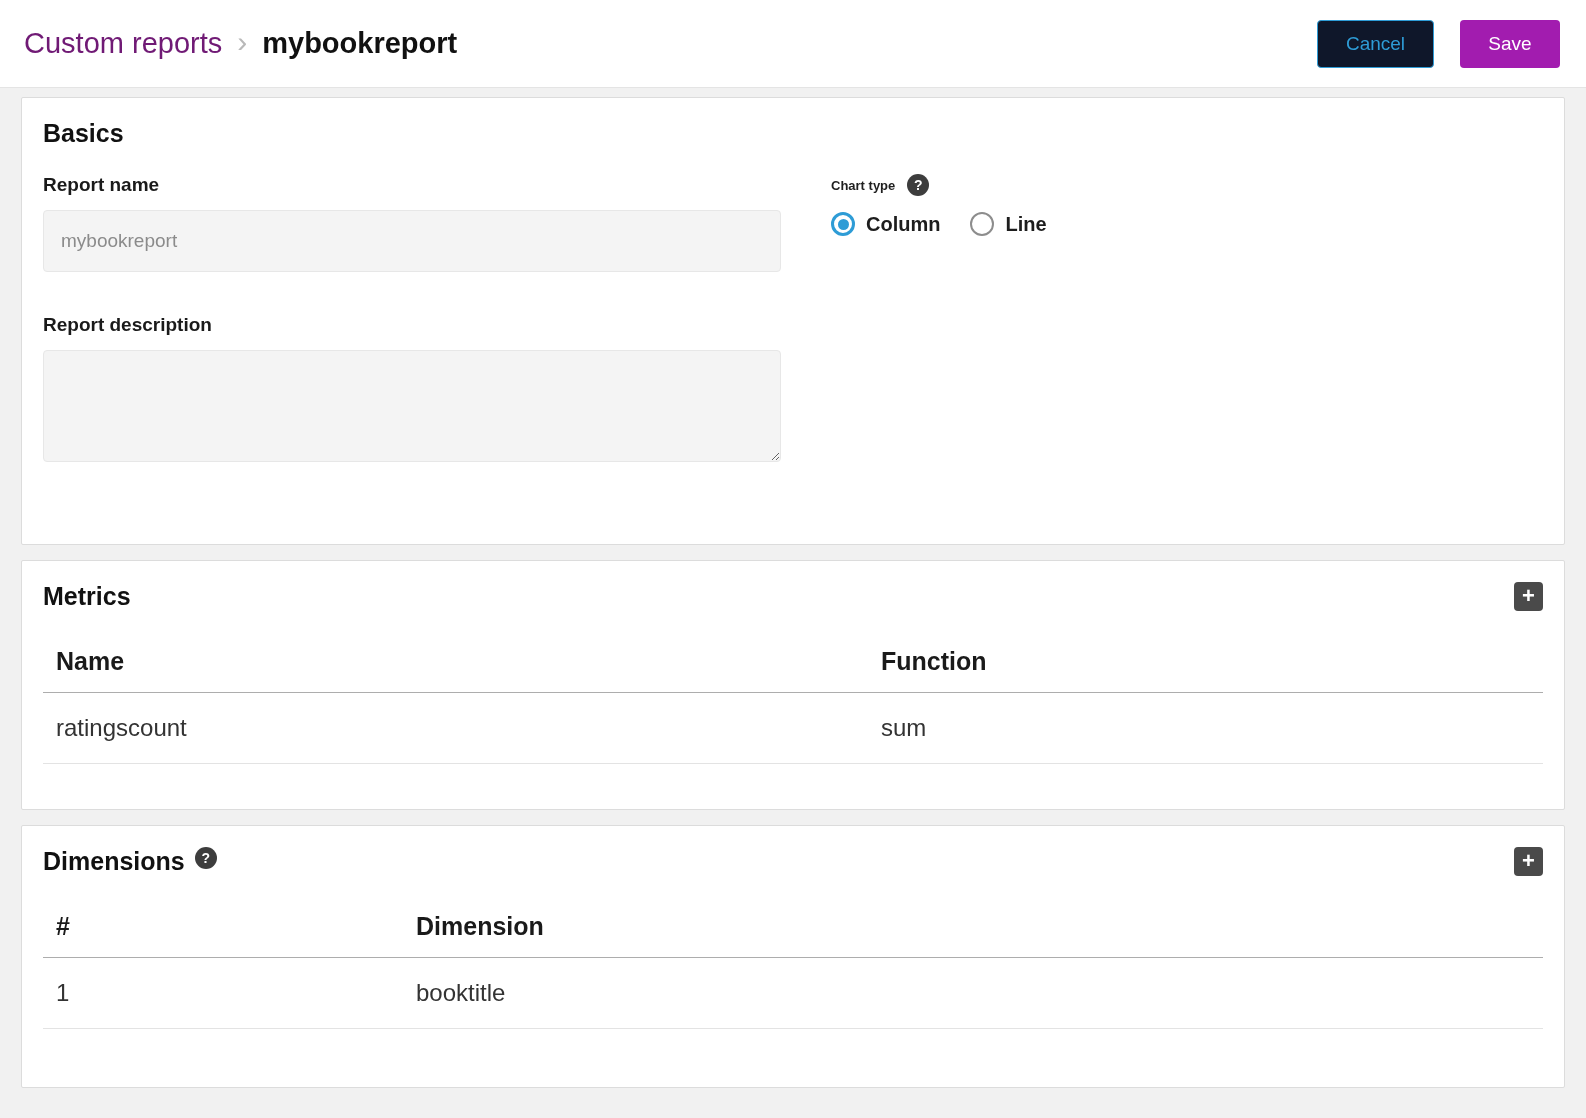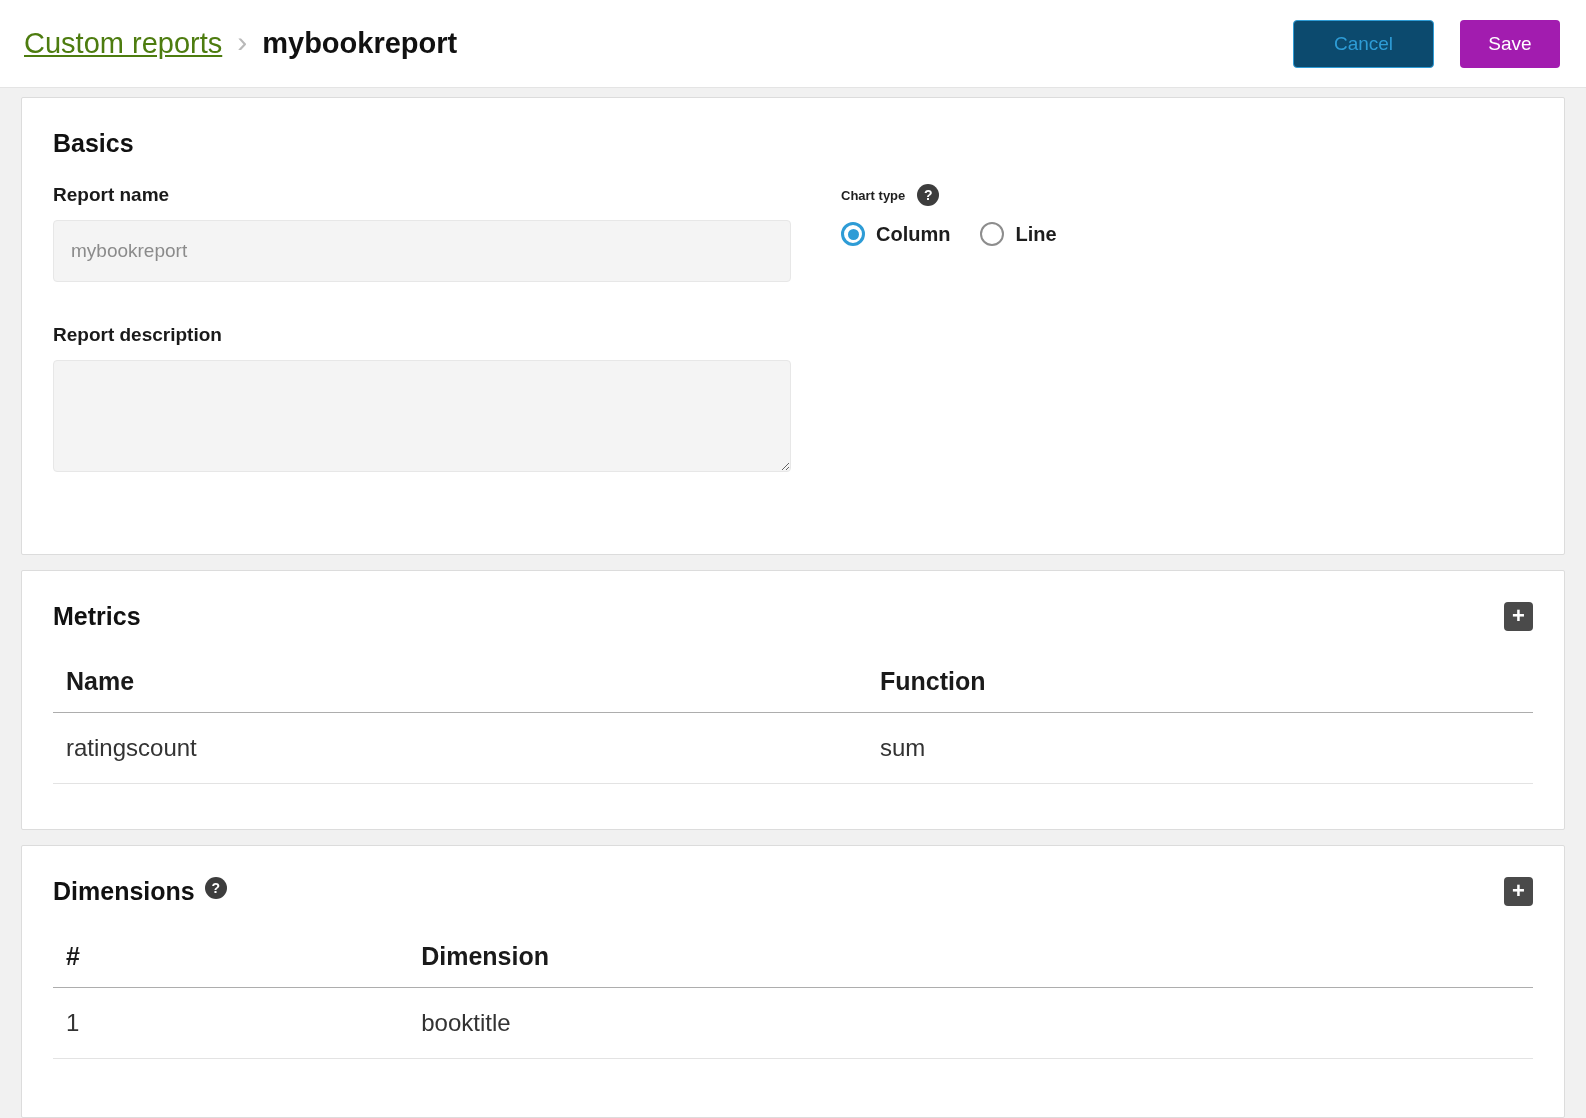--- a/index.html
+++ b/index.html
@@ -12,34 +12,34 @@
     overflow: hidden;
   }
 
   
   .page-header {
     display: flex; justify-content: space-between; align-items: center;
     background: #ffffff; height: 88px; padding: 0 26px 0 24px;
     border-bottom: 1px solid #e4e4e4;
   }
   .breadcrumb { display: flex; align-items: center; gap: 15px; font-size: 29px; }
-  .crumb-parent { color: #4d7c0f; cursor: pointer; text-decoration: underline; }
+  .crumb-parent { color: #701a75; cursor: pointer; }
   .crumb-sep { color: #b9b9b9; font-size: 30px; line-height: 1; padding-bottom: 4px; }
   .crumb-current { color: #111; font-weight: 700; }
   .header-actions { display: flex; gap: 26px; align-items: center; }
   .btn {
     font-family: inherit; font-size: 19px; border-radius: 4px;
     cursor: pointer; height: 48px; line-height: 1;
   }
-  .btn-cancel { background: #0c4a6e; color: #2e9cd6; border: 1px solid #2e9cd6; width: 141px; }
+  .btn-cancel { background: #0f172a; color: #2e9cd6; border: 1px solid #2e9cd6; width: 117px; }
   .btn-save   { background: #a21caf; color: #fff; border: none; width: 100px; }
 
   
   main { padding: 9px 21px 0 21px; display: flex; flex-direction: column; gap: 15px; }
-  .card { background: #fff; border: 1px solid #dcdcdc; border-radius: 2px; padding: 31px; }
+  .card { background: #fff; border: 1px solid #dcdcdc; border-radius: 2px; padding: 21px; }
   .card-title { font-size: 25px; font-weight: 700; color: #111; }
 
   
   .basics-card { padding-bottom: 78px; }
   .basics-grid { display: grid; grid-template-columns: 738px 1fr; column-gap: 50px; margin-top: 26px; }
   .field-label { display: block; font-size: 19px; font-weight: 700; margin-bottom: 14px; color: #1a1a1a; }
   .text-input {
     width: 100%; height: 62px; background: #f4f4f4;
     border: 1px solid #e7e7e7; border-radius: 4px;
     font-family: inherit; font-size: 19px; color: #8b8b8b; padding: 0 17px;

